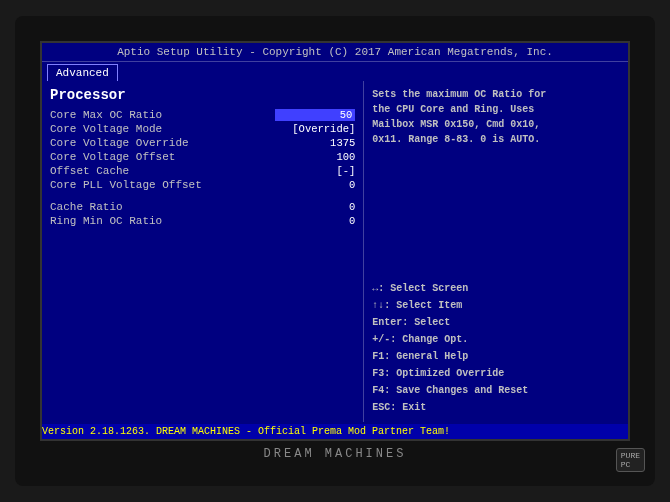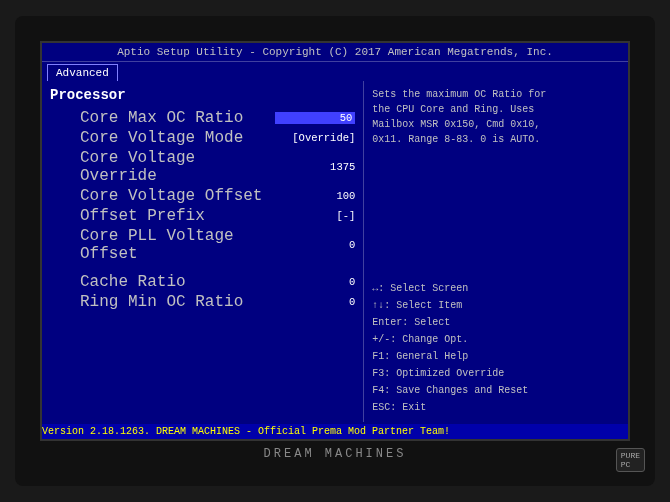--- a/index.html
+++ b/index.html
@@ -76,40 +76,40 @@
       padding: 6px 8px;
       border-right: 1px solid #4040a0;
     }
 
     .right-panel {
       width: 45%;
       padding: 6px 8px;
       display: flex;
       flex-direction: column;
       justify-content: space-between;
+      font-weight: bold;
     }
 
     .section-title {
       color: #ffffff;
       font-size: 14px;
       margin-bottom: 6px;
       font-weight: bold;
     }
 
     .bios-row {
       display: flex;
       justify-content: space-between;
       align-items: center;
       margin-bottom: 2px;
     }
 
     .bios-label {
       color: #c0c0c0;
-      font-size: 16px;
-      margin-left: 30px;
+      font-size: 11px;
     }
 
     .bios-value {
       color: #ffffff;
       font-size: 10.5px;
       min-width: 80px;
       text-align: right;
     }
 
     .bios-value.selected {
@@ -203,21 +203,21 @@
           <span class="bios-label">Core Voltage Override</span>
           <span class="bios-value">1375</span>
         </div>
 
         <div class="bios-row">
           <span class="bios-label">Core Voltage Offset</span>
           <span class="bios-value">100</span>
         </div>
 
         <div class="bios-row">
-          <span class="bios-label">  Offset Prefix</span>
+          <span class="bios-label">  Offset Cache</span>
           <span class="bios-value">[-]</span>
         </div>
 
         <div class="bios-row">
           <span class="bios-label">Core PLL Voltage Offset</span>
           <span class="bios-value">0</span>
         </div>
 
         <div class="spacer-row"></div>
 

